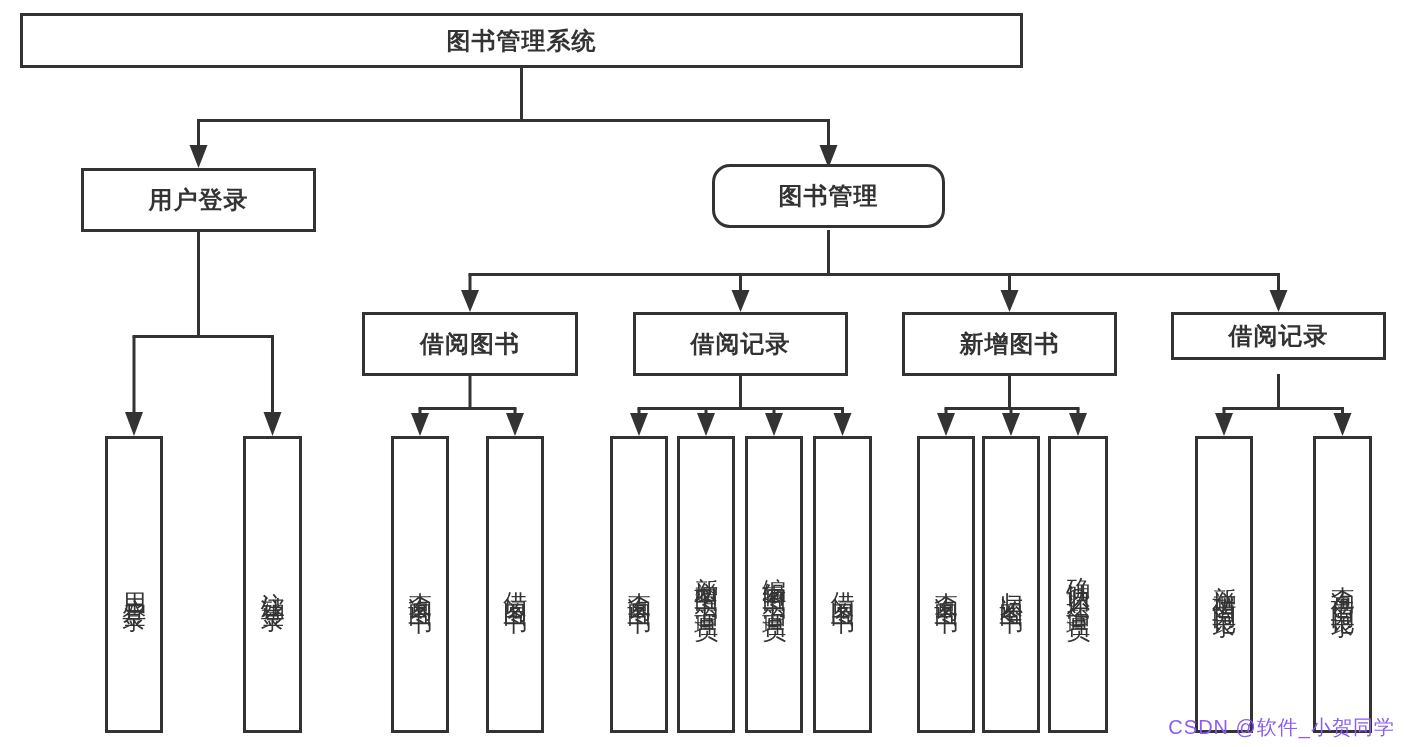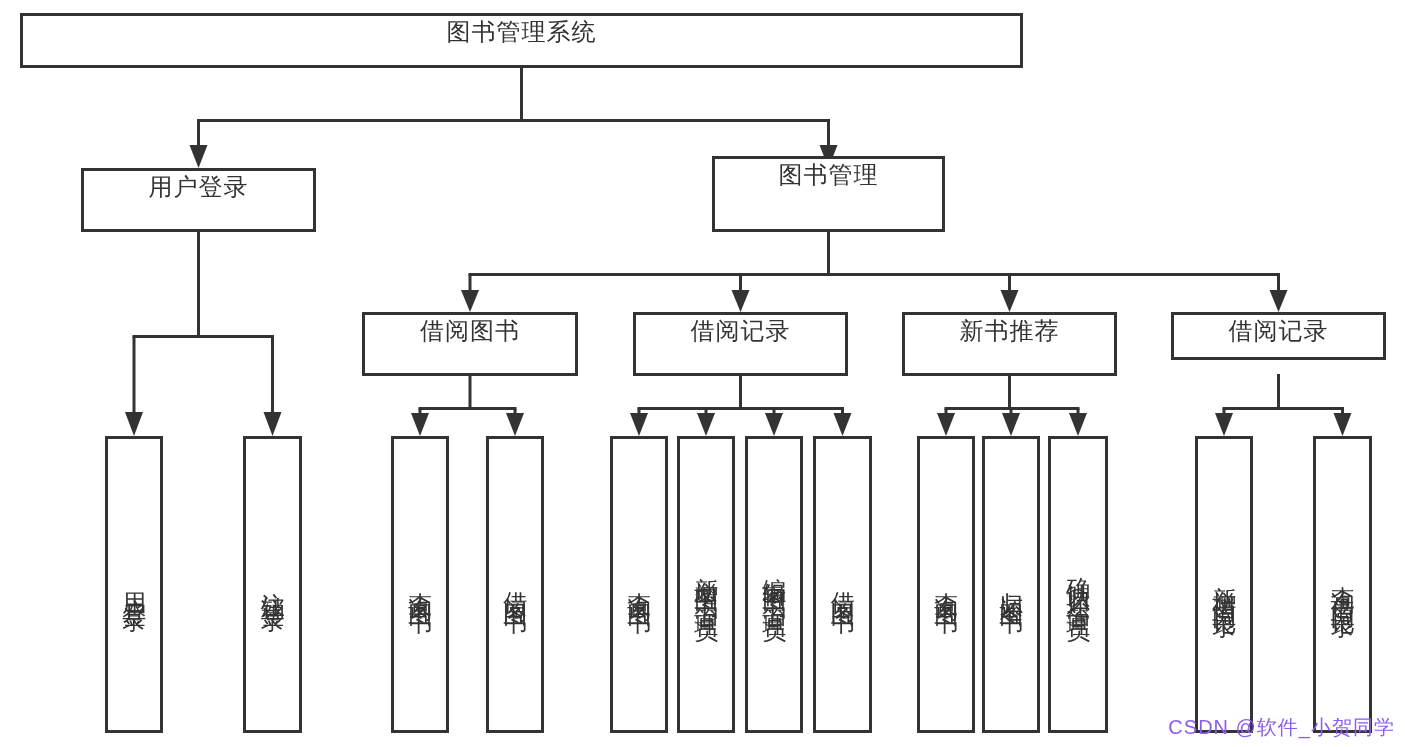--- a/index.html
+++ b/index.html
@@ -17,25 +17,26 @@
     width: 1405px;
     height: 747px;
   }
   .box {
     position: absolute;
     box-sizing: border-box;
     background: #ffffff;
     border: 3px solid #333333;
     color: #333333;
     display: flex;
-    align-items: flex-start;
+    align-items: center;
     justify-content: center;
     font-size: 24px;
     letter-spacing: 1px;
     z-index: 2;
+    font-weight: bold;
   }
   .vbox {
     position: absolute;
     box-sizing: border-box;
     background: #ffffff;
     border: 3px solid #333333;
     color: #333333;
     display: flex;
     align-items: center;
     justify-content: center;
@@ -138,32 +139,32 @@
     </g>
   </svg>
 
   <div class="box" style="left:20px; top:13px; width:1003px; height:55px;">
     <span>图书管理系统</span>
   </div>
 
   <div class="box" style="left:81px; top:168px; width:235px; height:64px;">
     <span>用户登录</span>
   </div>
-  <div class="box" style="left:712px; top:156px; width:233px; height:76px;">
+  <div class="box" style="left:712px; top:164px; width:233px; height:64px;border-radius:18px;">
     <span>图书管理</span>
   </div>
 
   <div class="box" style="left:362px; top:312px; width:216px; height:64px;">
     <span>借阅图书</span>
   </div>
   <div class="box" style="left:633px; top:312px; width:215px; height:64px;">
     <span>借阅记录</span>
   </div>
   <div class="box" style="left:902px; top:312px; width:215px; height:64px;">
-    <span>新书推荐</span>
+    <span>新增图书</span>
   </div>
   <div class="box" style="left:1171px; top:312px; width:215px; height:48px;">
     <span>借阅记录</span>
   </div>
 
   <div class="vbox" style="left:105px; width:58px;">
     <span class="vtext">用户登录</span>
   </div>
   <div class="vbox" style="left:243px; width:59px;">
     <span class="vtext">注销登录</span>

